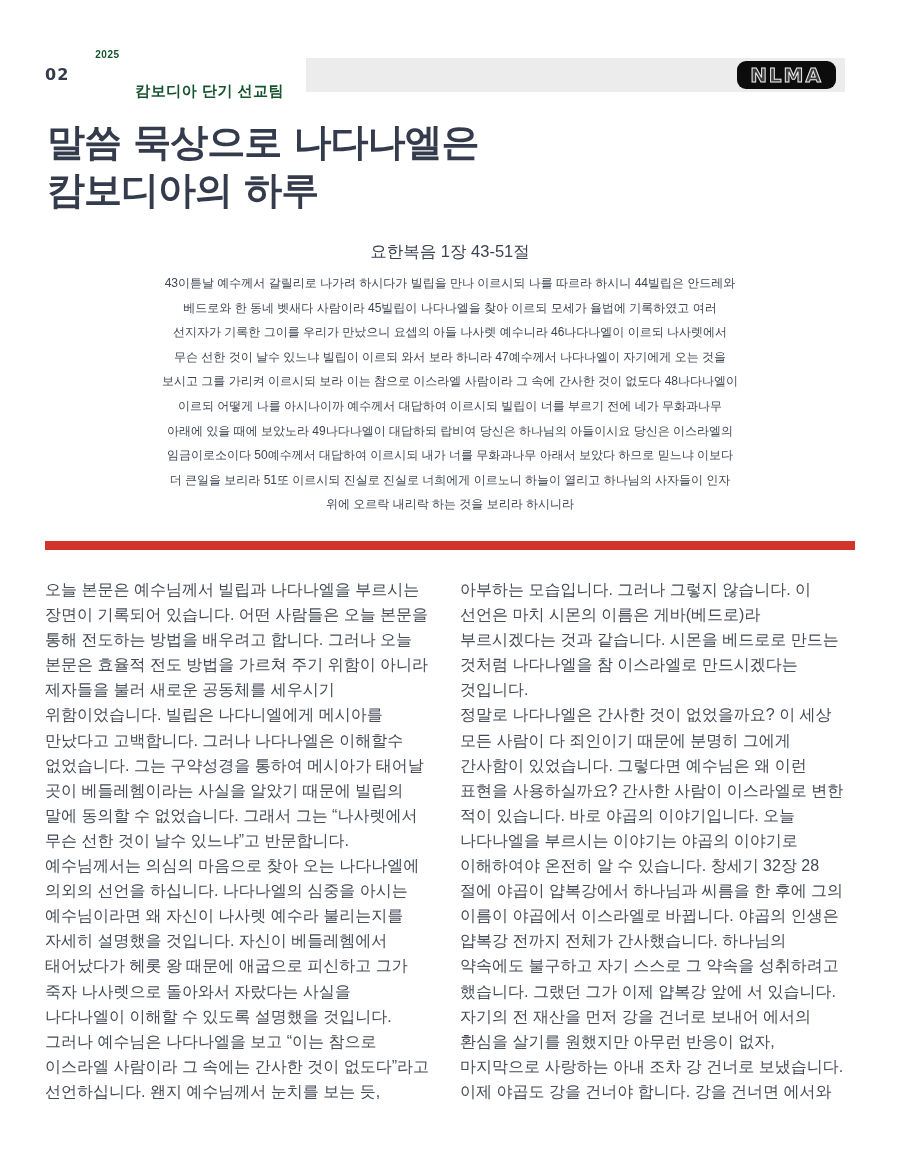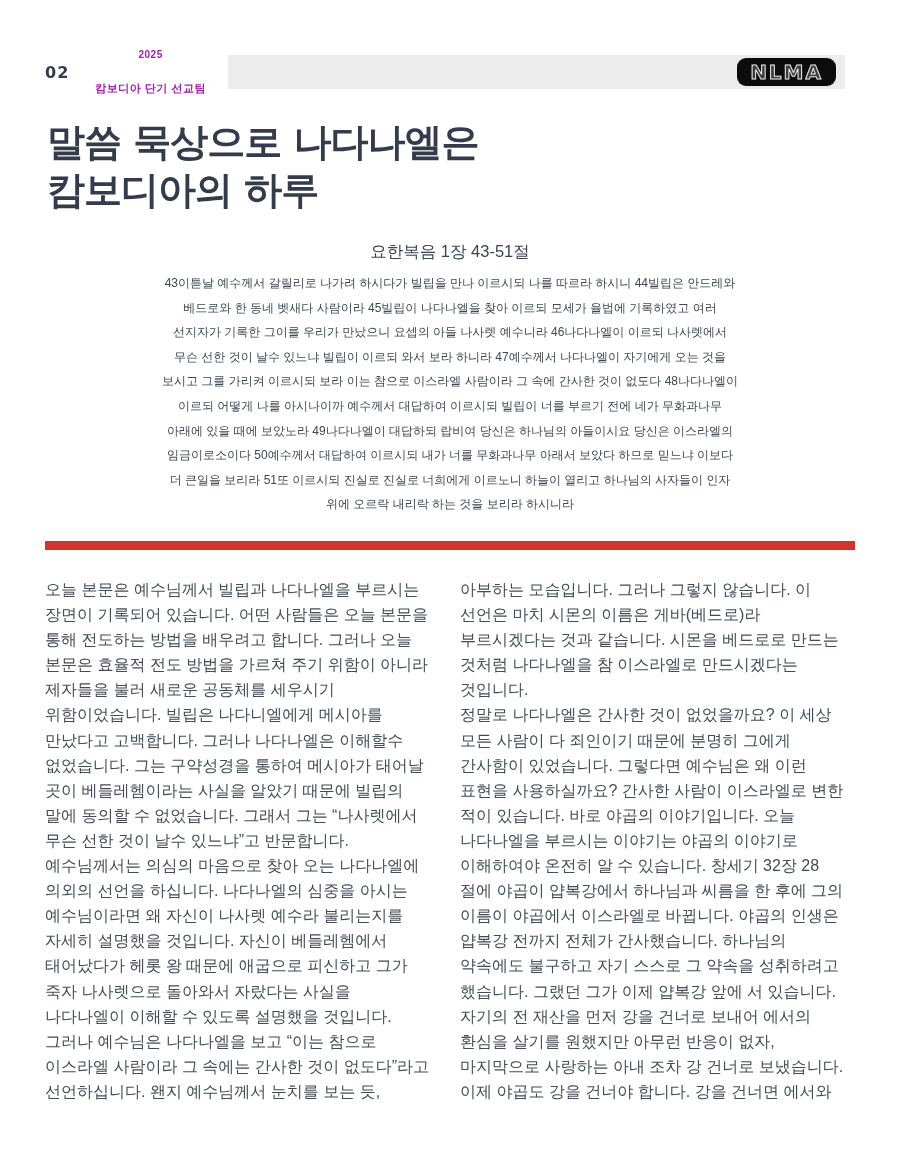--- a/index.html
+++ b/index.html
@@ -17,25 +17,25 @@
   .header {
     position: absolute; top: 29px; left: 45px; right: 55px;
     display: flex; align-items: center;
   }
   .page-num {
     font-size: 16px; font-weight: 800; color: #343b4c; letter-spacing: 1px;
     font-family: "DejaVu Sans", sans-serif;
   }
   .team-block {
     margin-left: 26px; margin-right: 22px;
-    text-align: center; color: #a21caf; font-weight: 800;
+    text-align: left; color: #14532d; font-weight: 800;
     line-height: 1.25; white-space: pre-line;
   }
   .team-year { font-size: 10px; font-weight: 800; letter-spacing: 0.5px; }
-  .team-name { font-size: 11px; font-weight: 800; letter-spacing: 0.5px; }
+  .team-name { font-size: 15px; font-weight: 800; letter-spacing: 0.5px; margin-left: 40px; }
   .header-bar {
     flex: 1; height: 34px; background: #ececec; border-radius: 1px;
     display: flex; align-items: center; justify-content: flex-end;
     position: relative;
   }
   .logo-box {
     background: #0c0c0c; border-radius: 9px;
     height: 28px; padding: 0 13px;
     display: flex; align-items: center; justify-content: center;
     margin-right: 9px;

